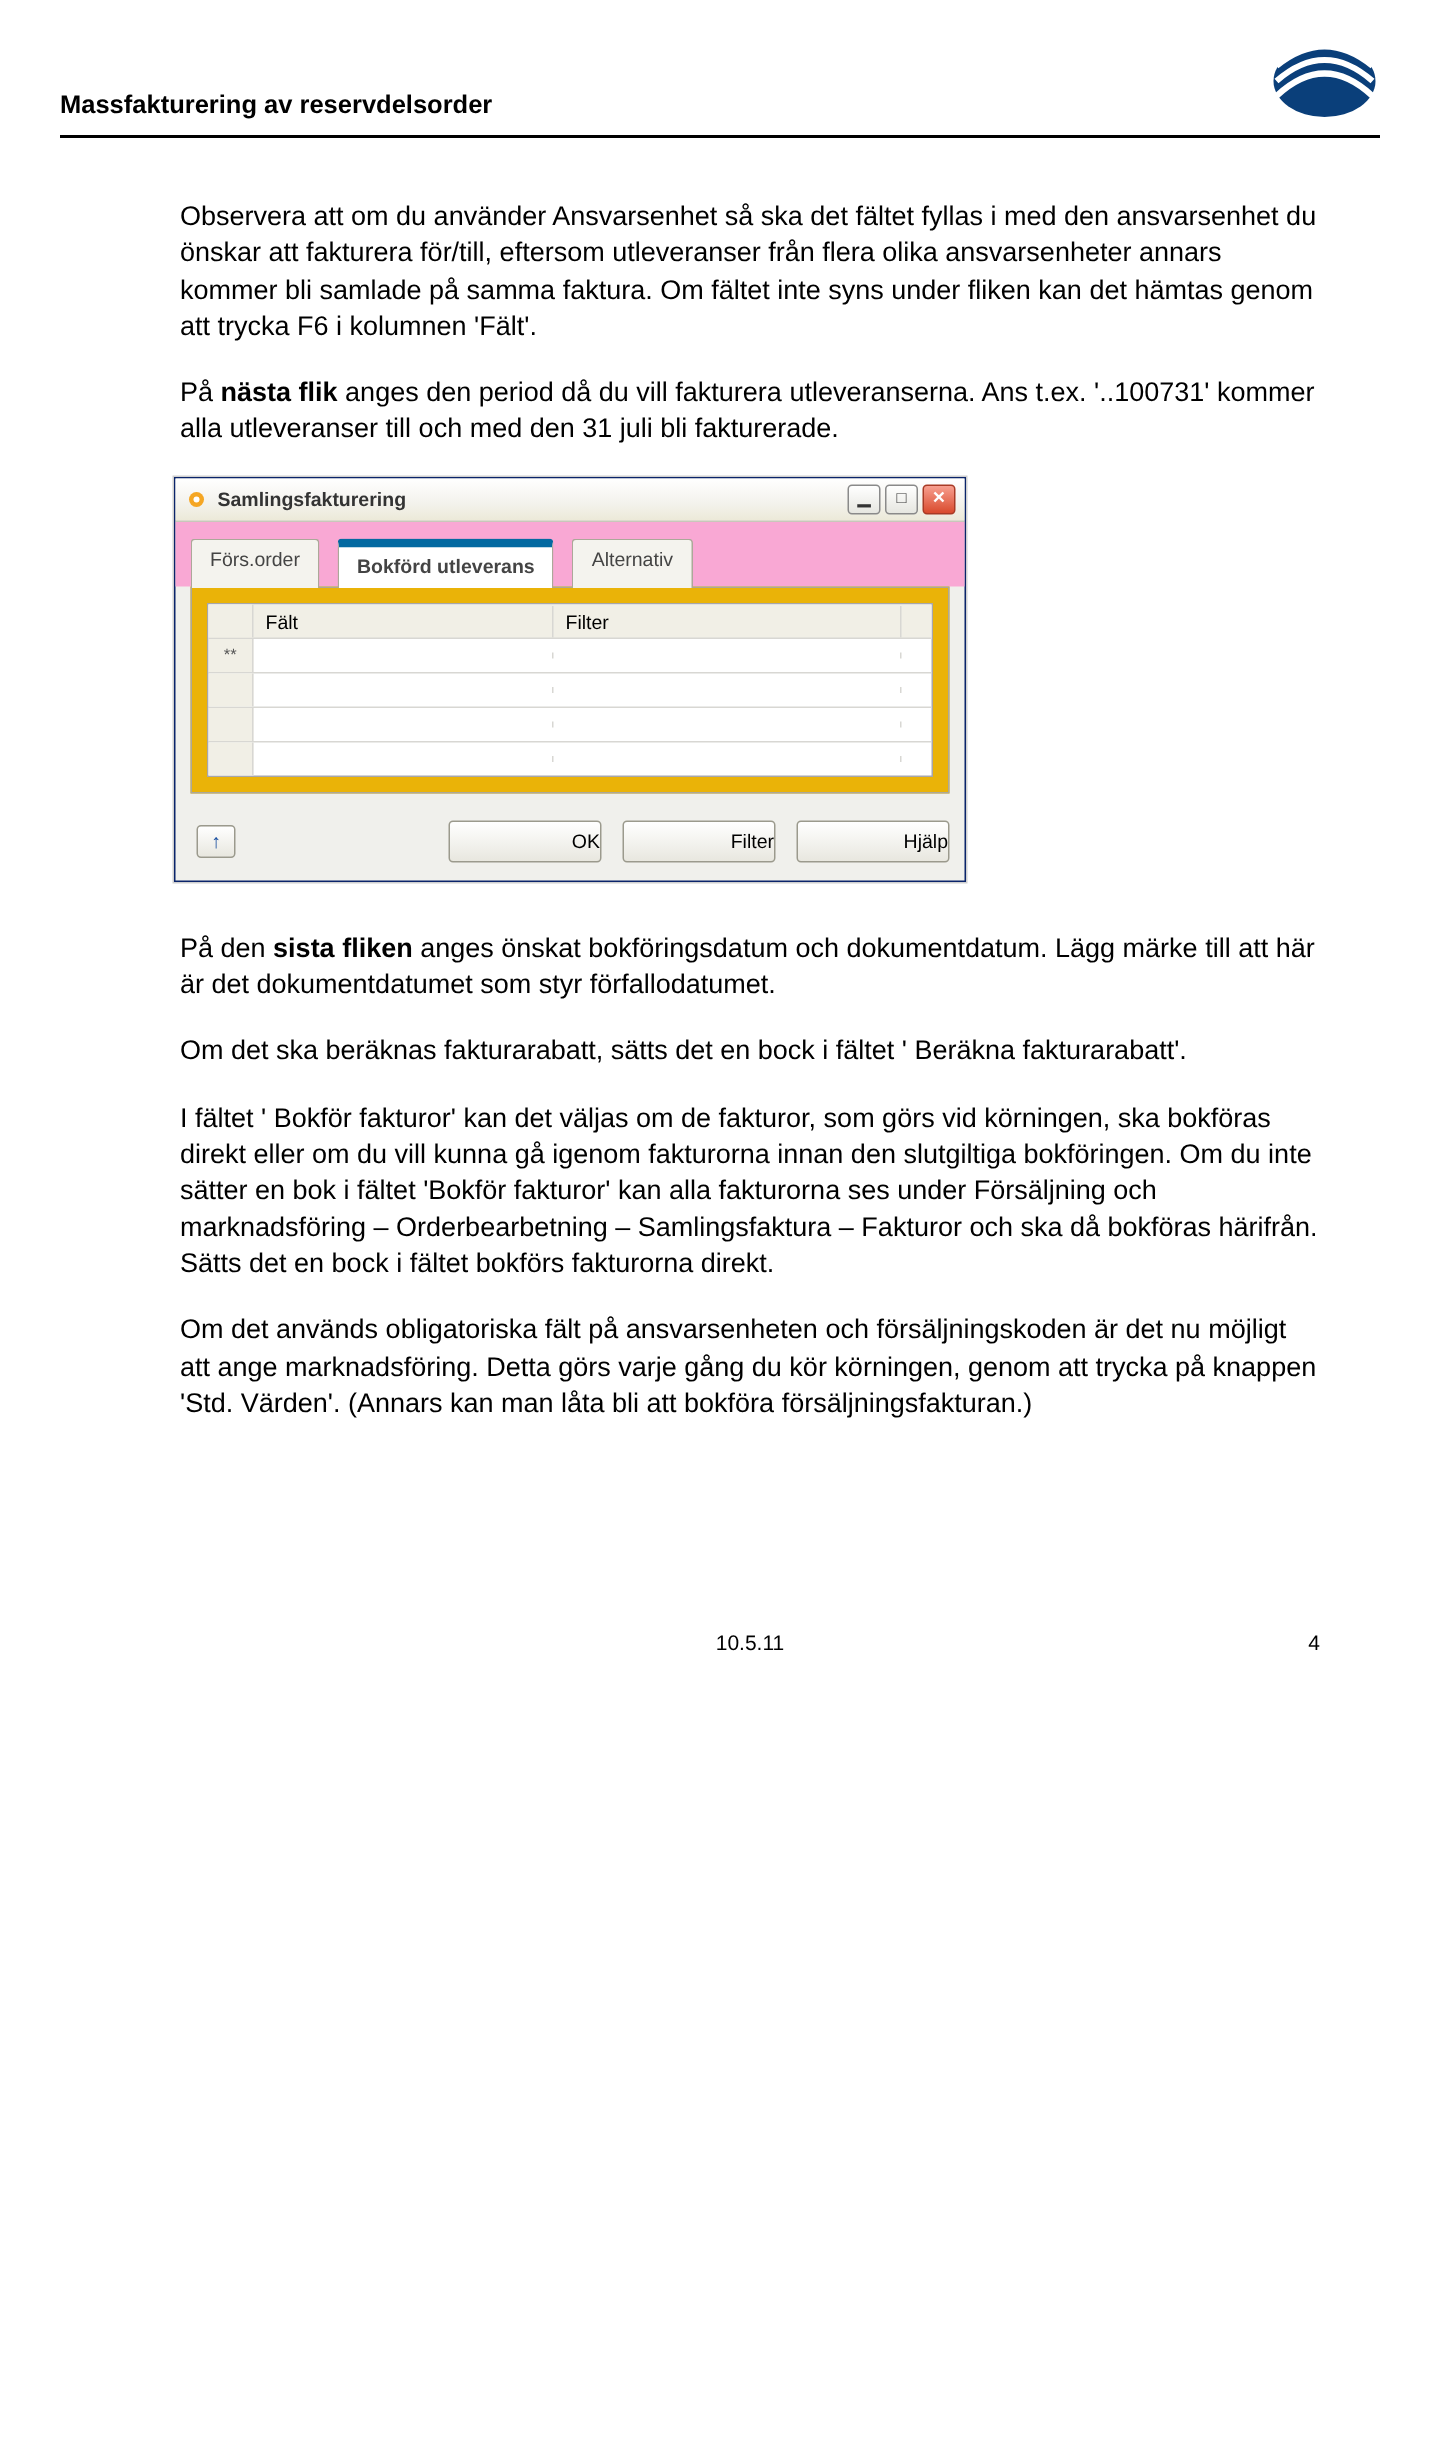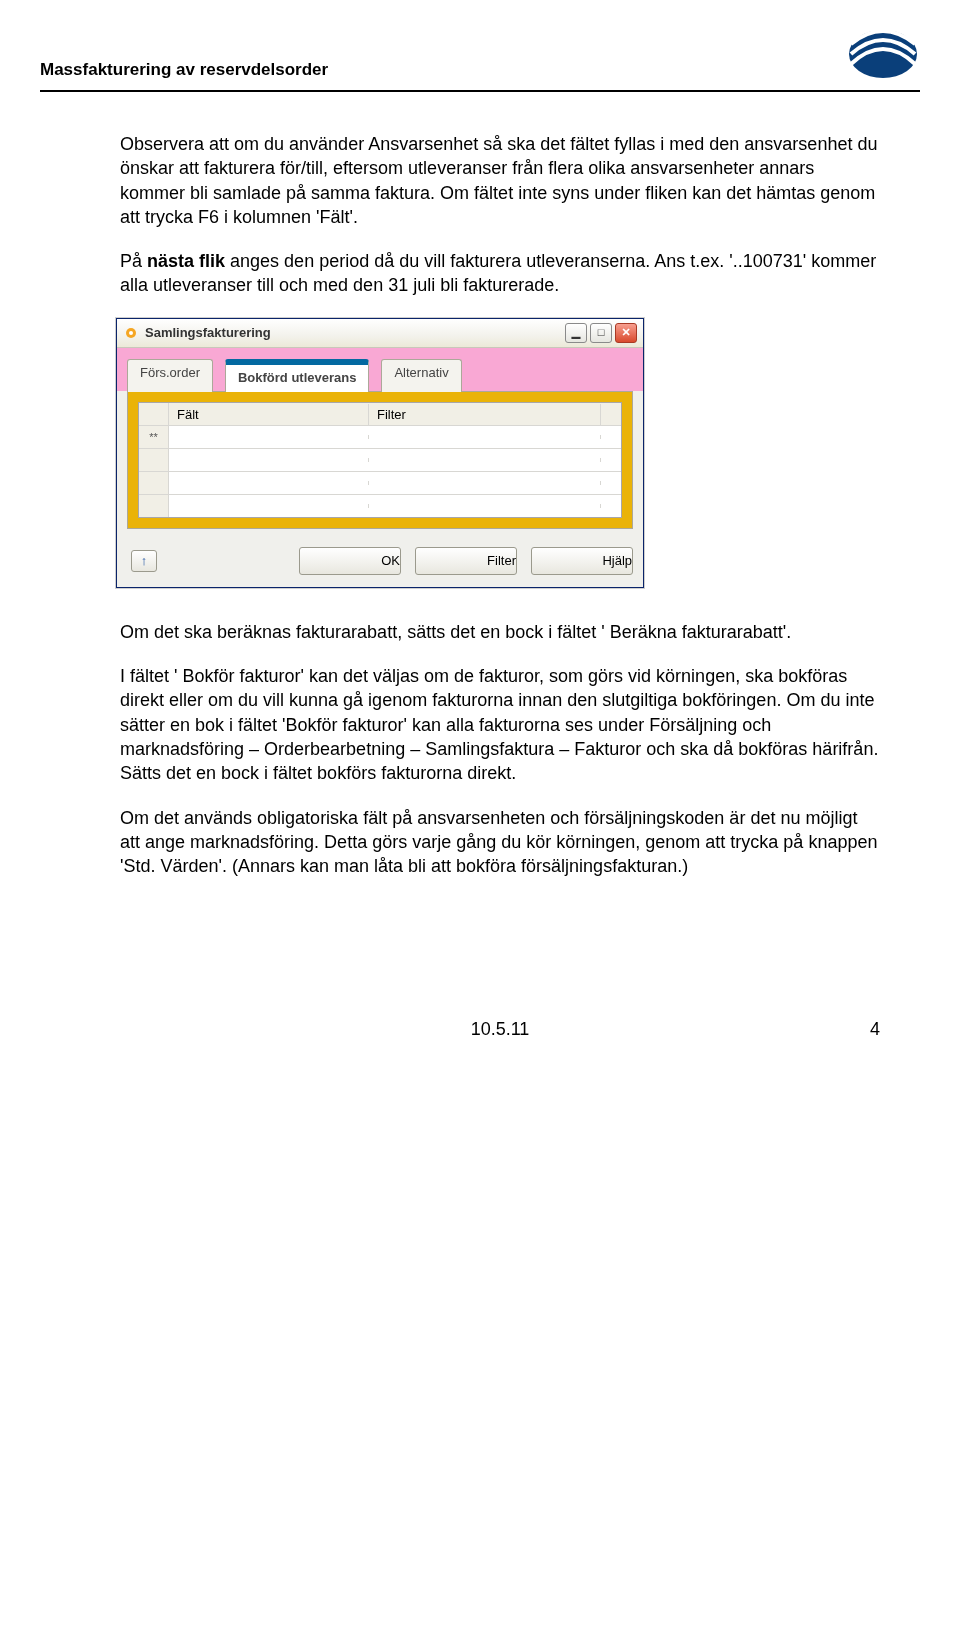--- a/index.html
+++ b/index.html
@@ -150,21 +150,21 @@
     text-align:right;
     border: 1px solid #9b9a8d;
     background: linear-gradient(#fff,#e8e7df);
     border-radius: 3px;
     font-size: 13px;
   }
   .page-footer {
     display:flex;
     justify-content: space-between;
     padding: 100px 80px 30px 120px;
-    font-size: 18px;
+    font-size: 14px;
   }
   .page-footer .date { margin: 0 auto; }
   .page-footer .num { position:absolute; right:80px; }
   .footer-wrap { position: relative; }
 </style>
 </head>
 <body>
 
 <div class="page-header">
   <h1>Massfakturering av reservdelsorder</h1>
@@ -249,20 +249,23 @@
     <div class="dlg-footer">
       <div class="sm-btn">
         <span>↑</span>
       </div>
       <div class="dlg-btn">OK</div>
       <div class="dlg-btn">Filter</div>
       <div class="dlg-btn">Hjälp</div>
     </div>
   </div>
 
+  <p>
+    <span>På den </span><b>sista fliken</b><span> anges önskat bokföringsdatum och dokumentdatum. Lägg märke till att här är det dokumentdatumet som styr förfallodatumet.</span>
+  </p>
   <p>Om det ska beräknas fakturarabatt, sätts det en bock i fältet ' Beräkna fakturarabatt'.</p>
   <p>I fältet ' Bokför fakturor' kan det väljas om de fakturor, som görs vid körningen, ska bokföras direkt eller om du vill kunna gå igenom fakturorna innan den slutgiltiga bokföringen. Om du inte sätter en bok i fältet 'Bokför fakturor' kan alla fakturorna ses under Försäljning och marknadsföring – Orderbearbetning – Samlingsfaktura – Fakturor och ska då bokföras härifrån. Sätts det en bock i fältet bokförs fakturorna direkt.</p>
   <p>Om det används obligatoriska fält på ansvarsenheten och försäljningskoden är det nu möjligt att ange marknadsföring. Detta görs varje gång du kör körningen, genom att trycka på knappen 'Std. Värden'. (Annars kan man låta bli att bokföra försäljningsfakturan.)</p>
 </div>
 
 <div class="footer-wrap">
   <div class="page-footer">
     <span class="date">10.5.11</span>
     <span class="num">4</span>
   </div>

